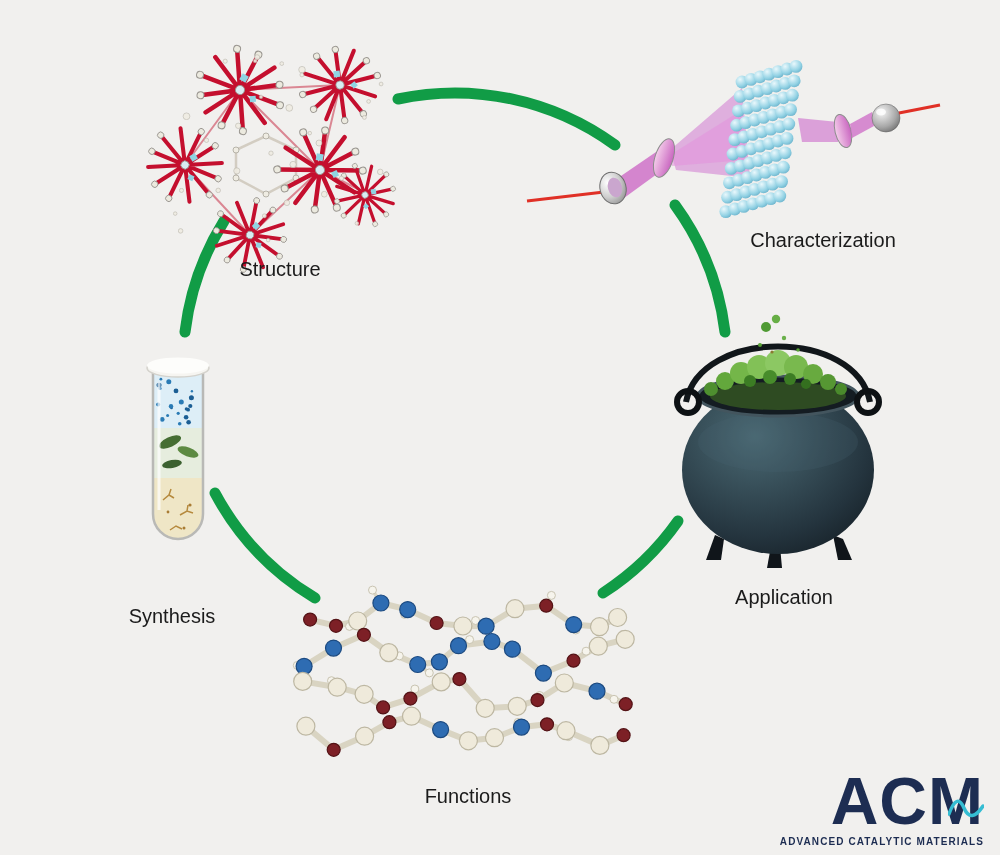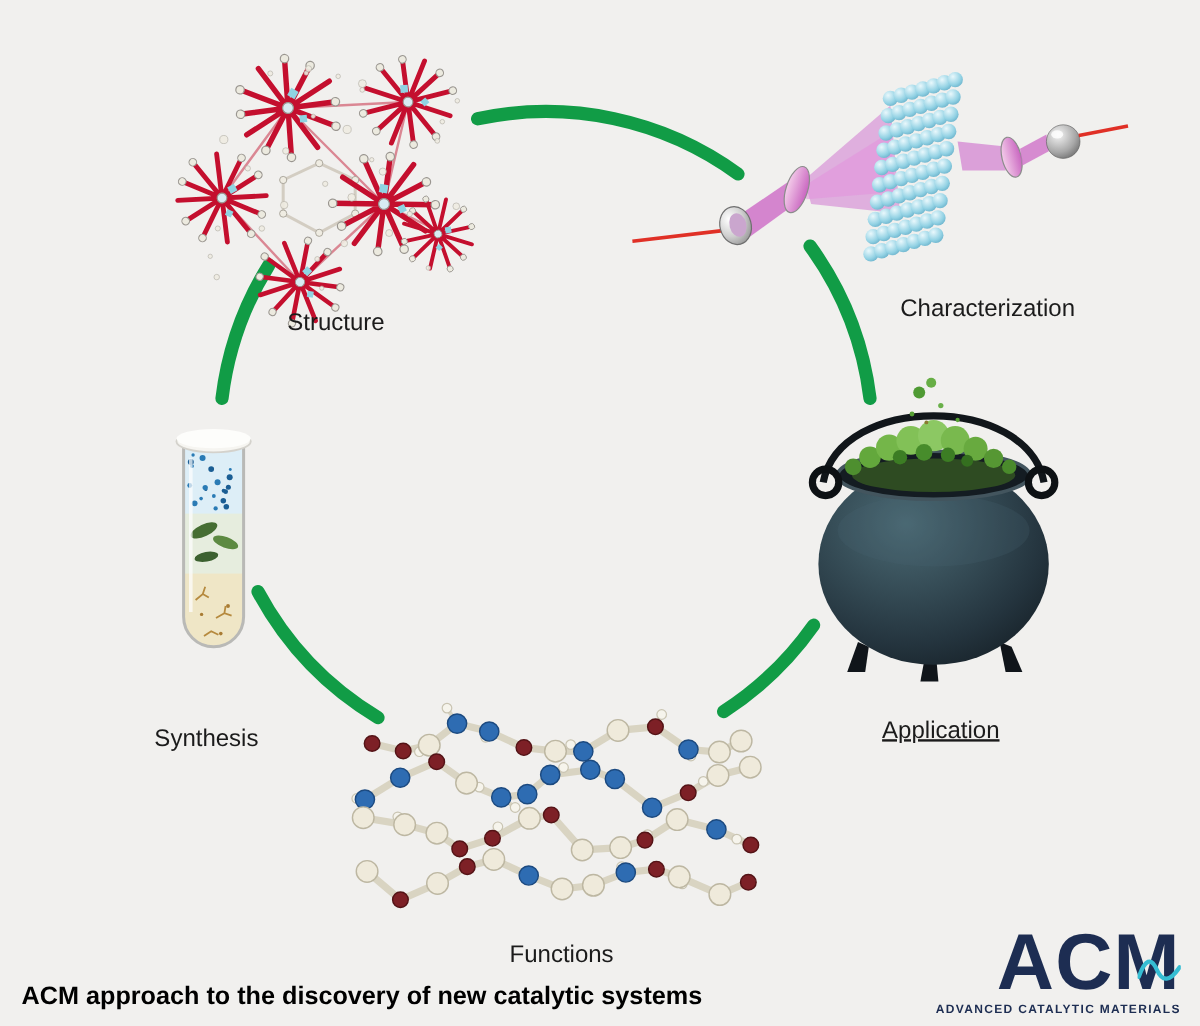--- a/index.html
+++ b/index.html
@@ -460,26 +460,25 @@
         <circle cx="184" cy="528" r="1.5" fill="#a97c34"></circle>
       </g>
       <path d="M153,368 v146 a25,25 0 0 0 50,0 v-146" fill="none" stroke="#b9b9b6" stroke-width="2.5"></path>
       <path d="M159,382 v128" stroke="#ffffff" stroke-width="3" opacity="0.7"></path>
       <ellipse cx="178" cy="368" rx="31" ry="9" fill="#f6f5f1" stroke="#d4d2cc" stroke-width="1.5"></ellipse>
       <ellipse cx="178" cy="365.5" rx="31" ry="8" fill="#fdfdfb"></ellipse>
     </g>
   </svg>
 
   <div class="stage-label" style="left:280px; top:258px;">Structure</div>
-  <div class="stage-label" style="left:823px; top:246px;text-align:right;">Characterization</div>
+  <div class="stage-label" style="left:823px; top:229px;text-align:right;">Characterization</div>
   <div class="stage-label" style="left:172px; top:557px;margin-top:48px;">Synthesis</div>
-  <div class="stage-label" style="left:784px; top:598px;text-decoration:underline;">Application</div>
+  <div class="stage-label" style="left:784px; top:586px;">Application</div>
   <div class="stage-label" style="left:468px; top:785px;text-align:right;">Functions</div>
 
-  <div class="caption">ACM approach to the discovery of new catalytic systems</div>
 
   <div class="logo">
     <div class="logo-acronym">
       <span>ACM</span>
       <svg class="logo-wave" width="36" height="28" viewBox="0 0 36 28">
         <path d="M1,18 Q9,-4 16,12 T35,10" fill="none" stroke="#35bdd3" stroke-width="3.5" stroke-linecap="round"></path>
       </svg>
     </div>
     <div class="logo-tagline-row">
       <span class="logo-bar"></span>

